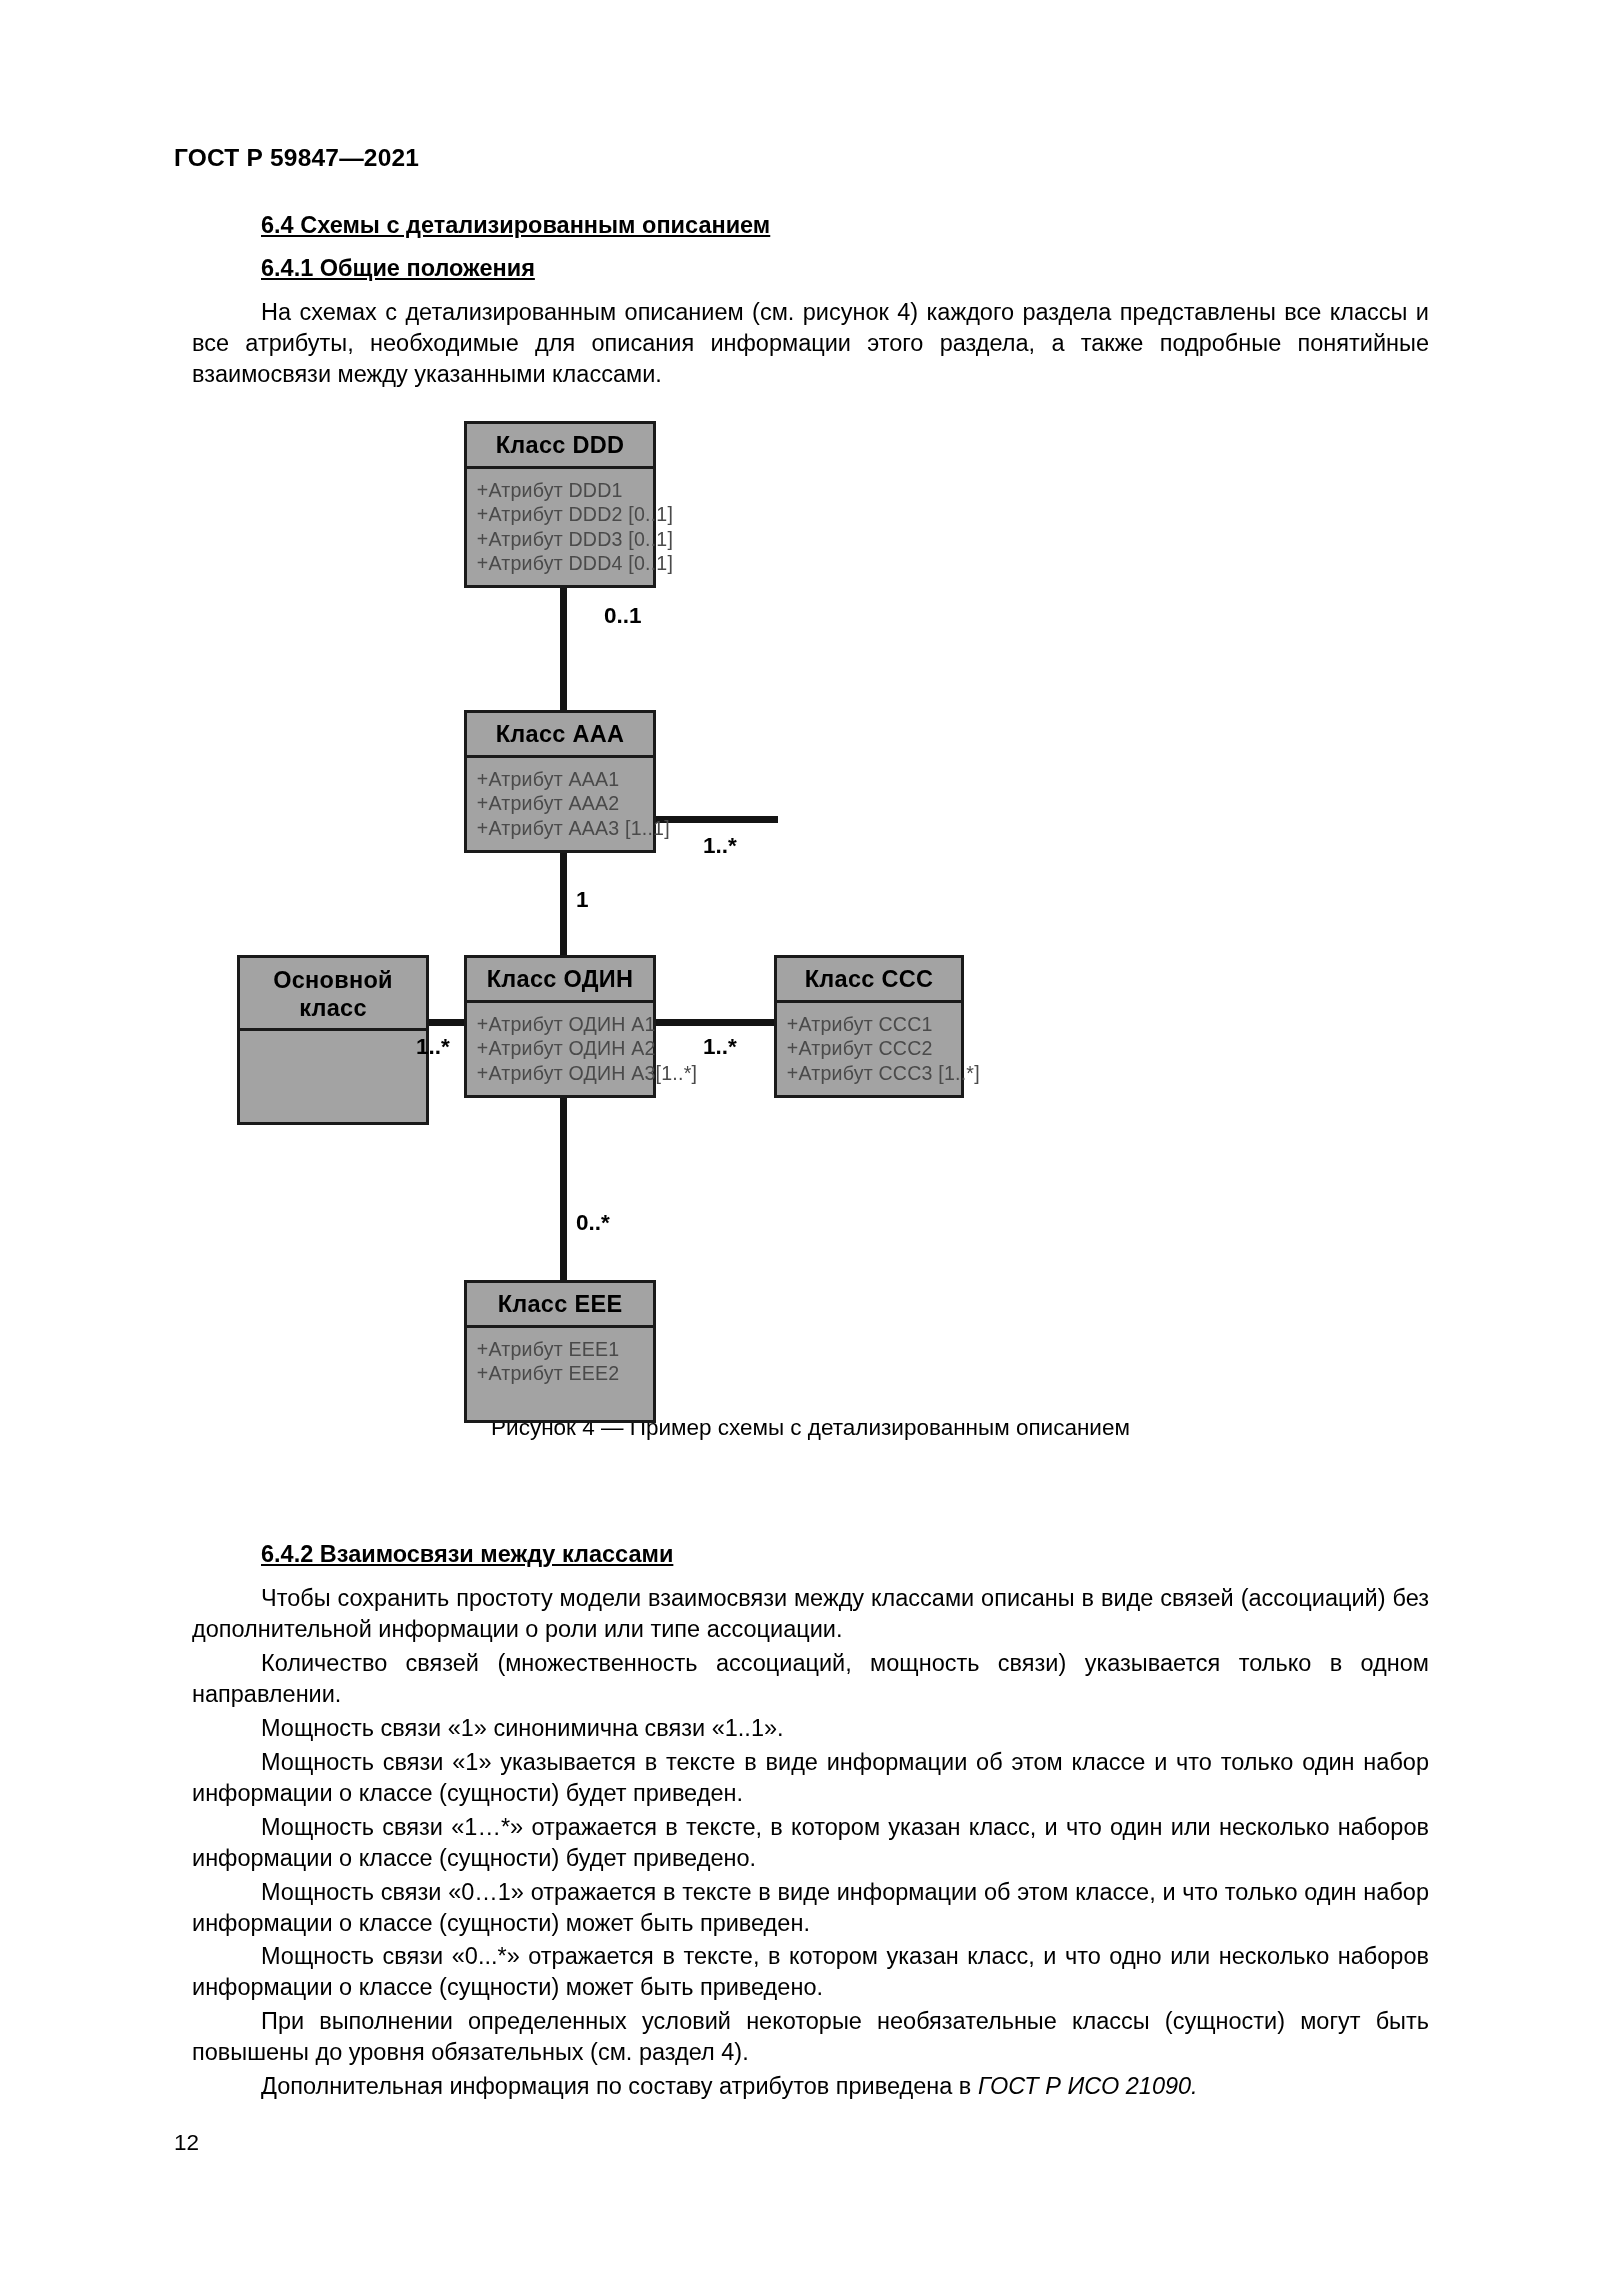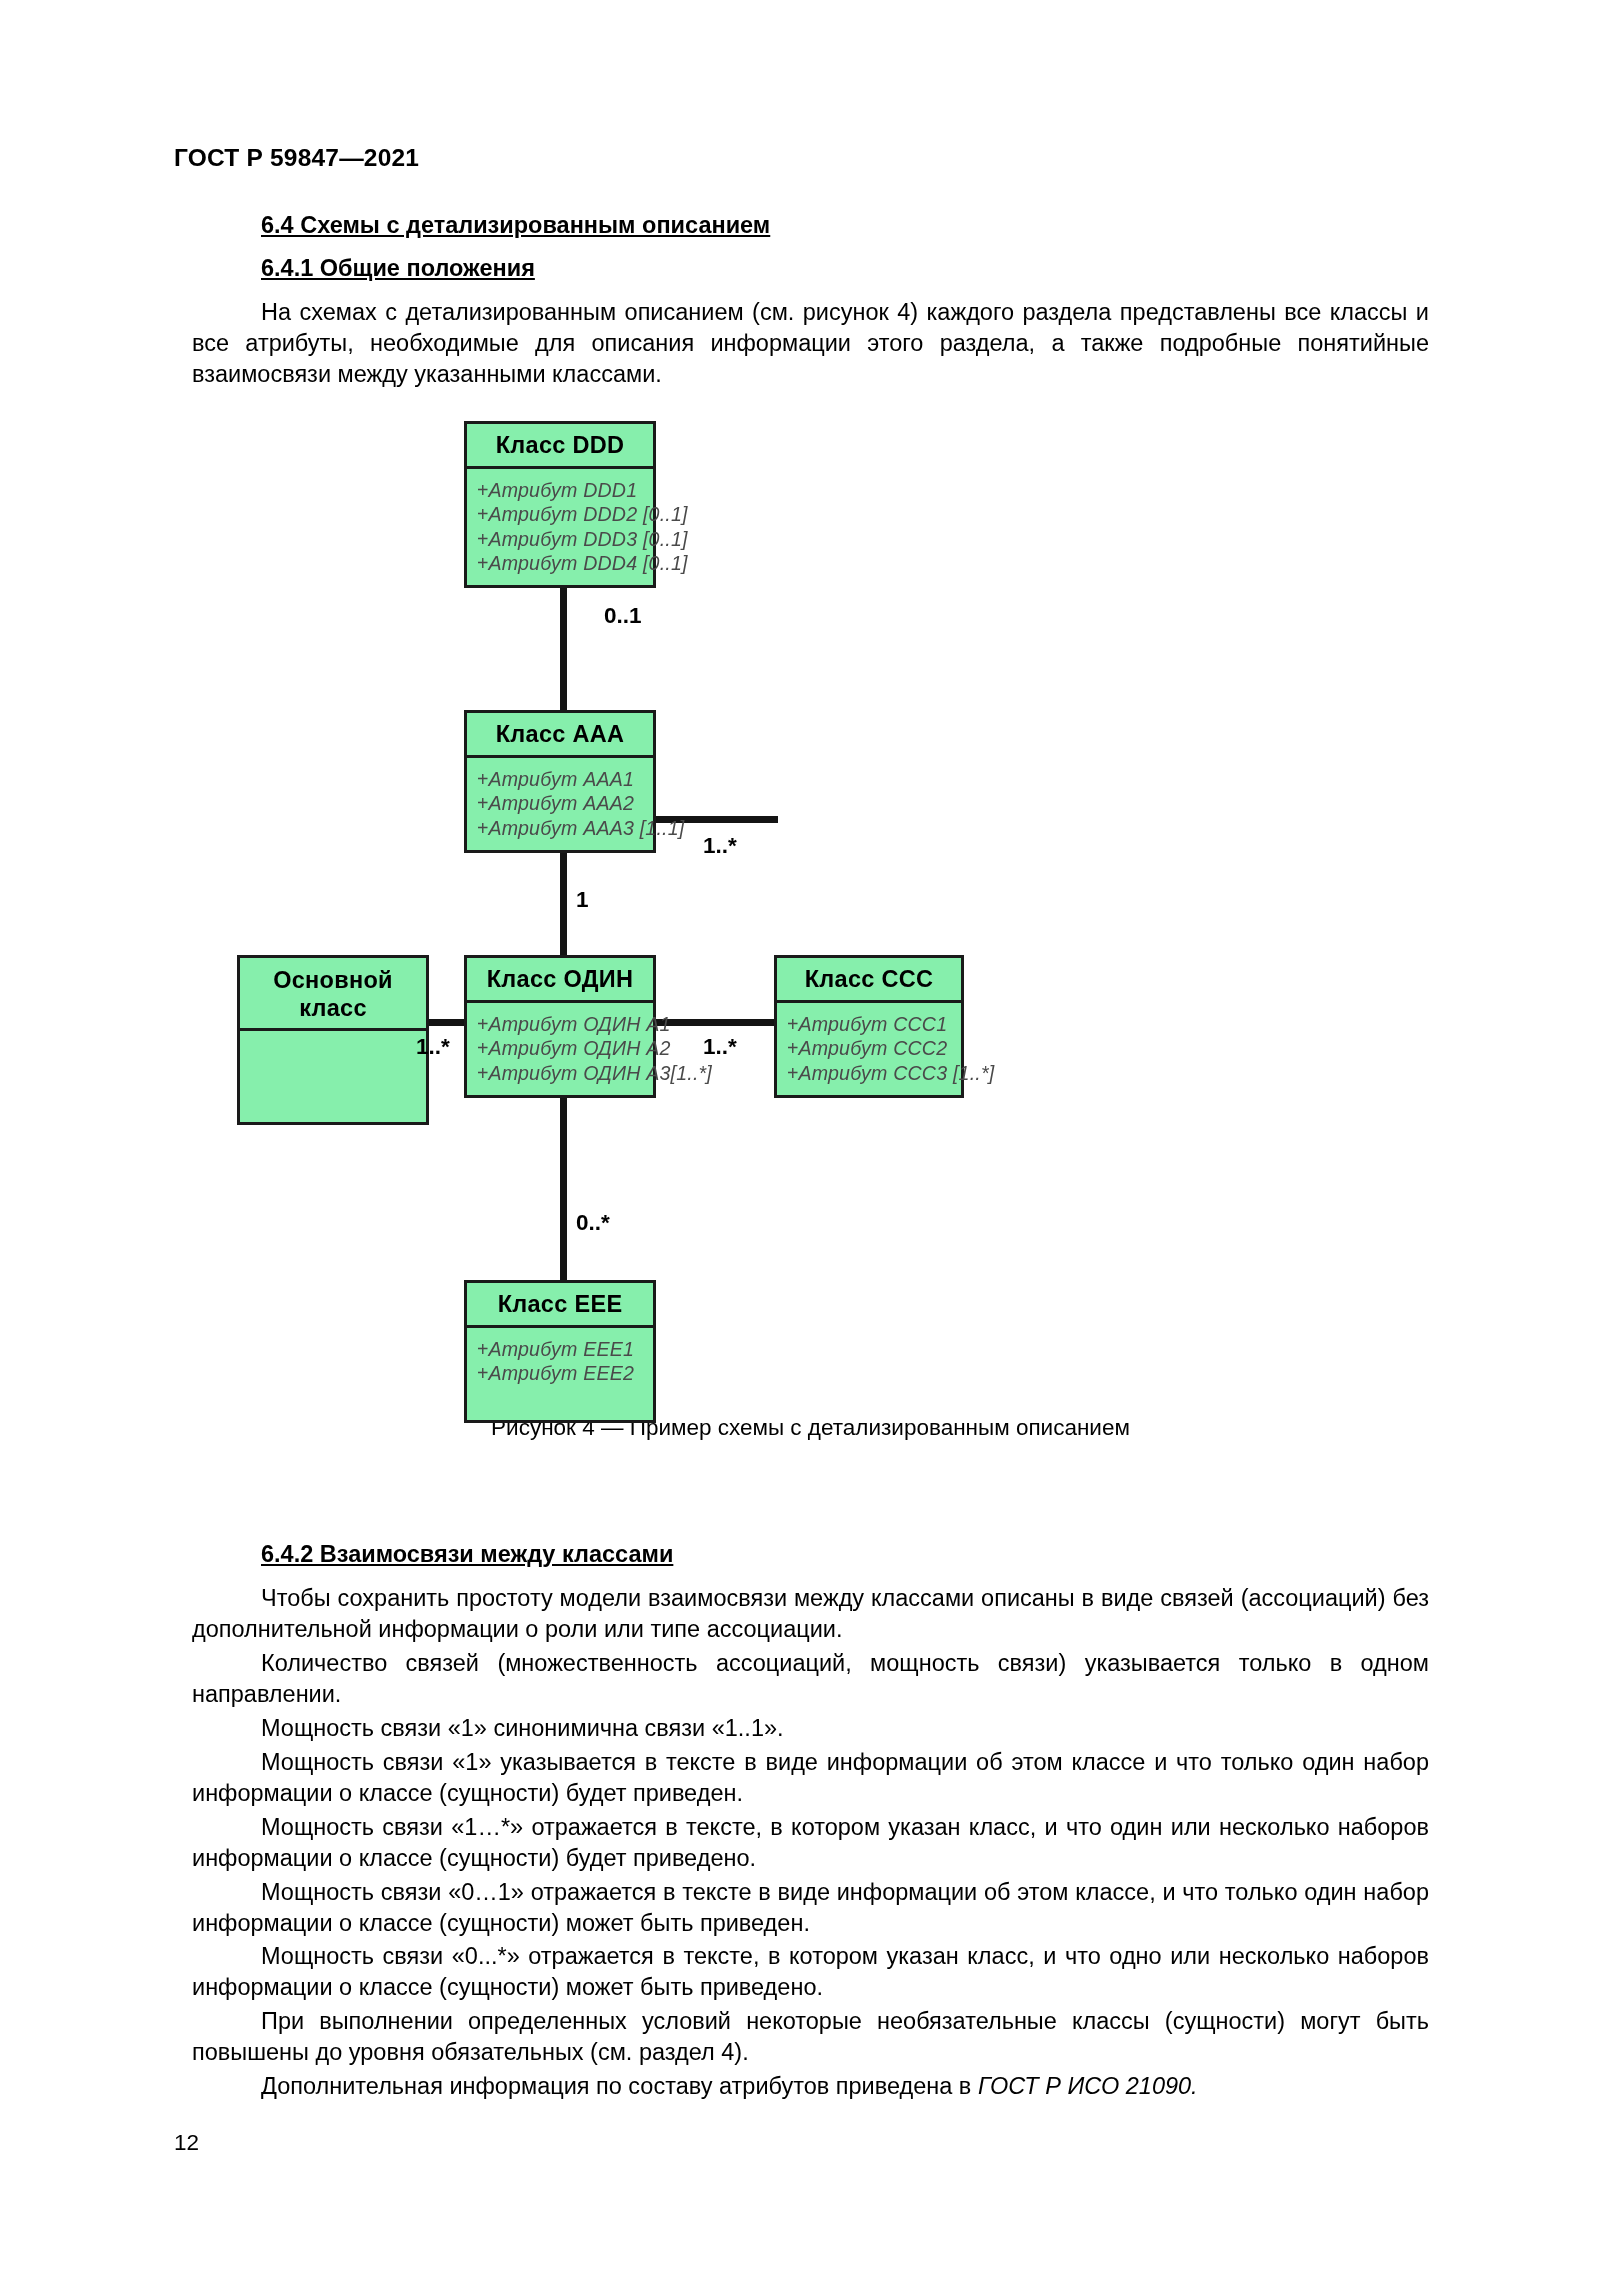--- a/index.html
+++ b/index.html
@@ -74,42 +74,41 @@
     position: absolute;
     left: 0; top: 0;
     width: 1237px;
     height: 980px;
   }
 
   
   .uml-box {
     position: absolute;
     box-sizing: border-box;
-    background: #86efac;
+    background: #a3a3a3;
     border: 3.9px solid #1a1a1a;
     z-index: 3;
   }
   .uml-title {
     text-align: center;
     font-size: 23.5px;
     font-weight: bold;
     color: #000000;
     line-height: 28px;
     padding: 6.9px 3.9px 6.9px 3.9px;
     border-bottom: 3.9px solid #1a1a1a;
     letter-spacing: 0.3px;
   }
   .uml-title.two-line { padding: 7.8px 3.9px 5.9px 3.9px; }
   .uml-attrs {
     padding: 8.8px 0 9.8px 9.8px;
     font-size: 19.6px;
     line-height: 24.5px;
     color: #4a4a4a;
     letter-spacing: 0.2px;
-    font-style: italic;
   }
   .uml-attrs.empty { min-height: 73px; }
   .attr-line { white-space: nowrap; }
 
   
   .conn {
     position: absolute;
     background: #141414;
     z-index: 1;
   }

